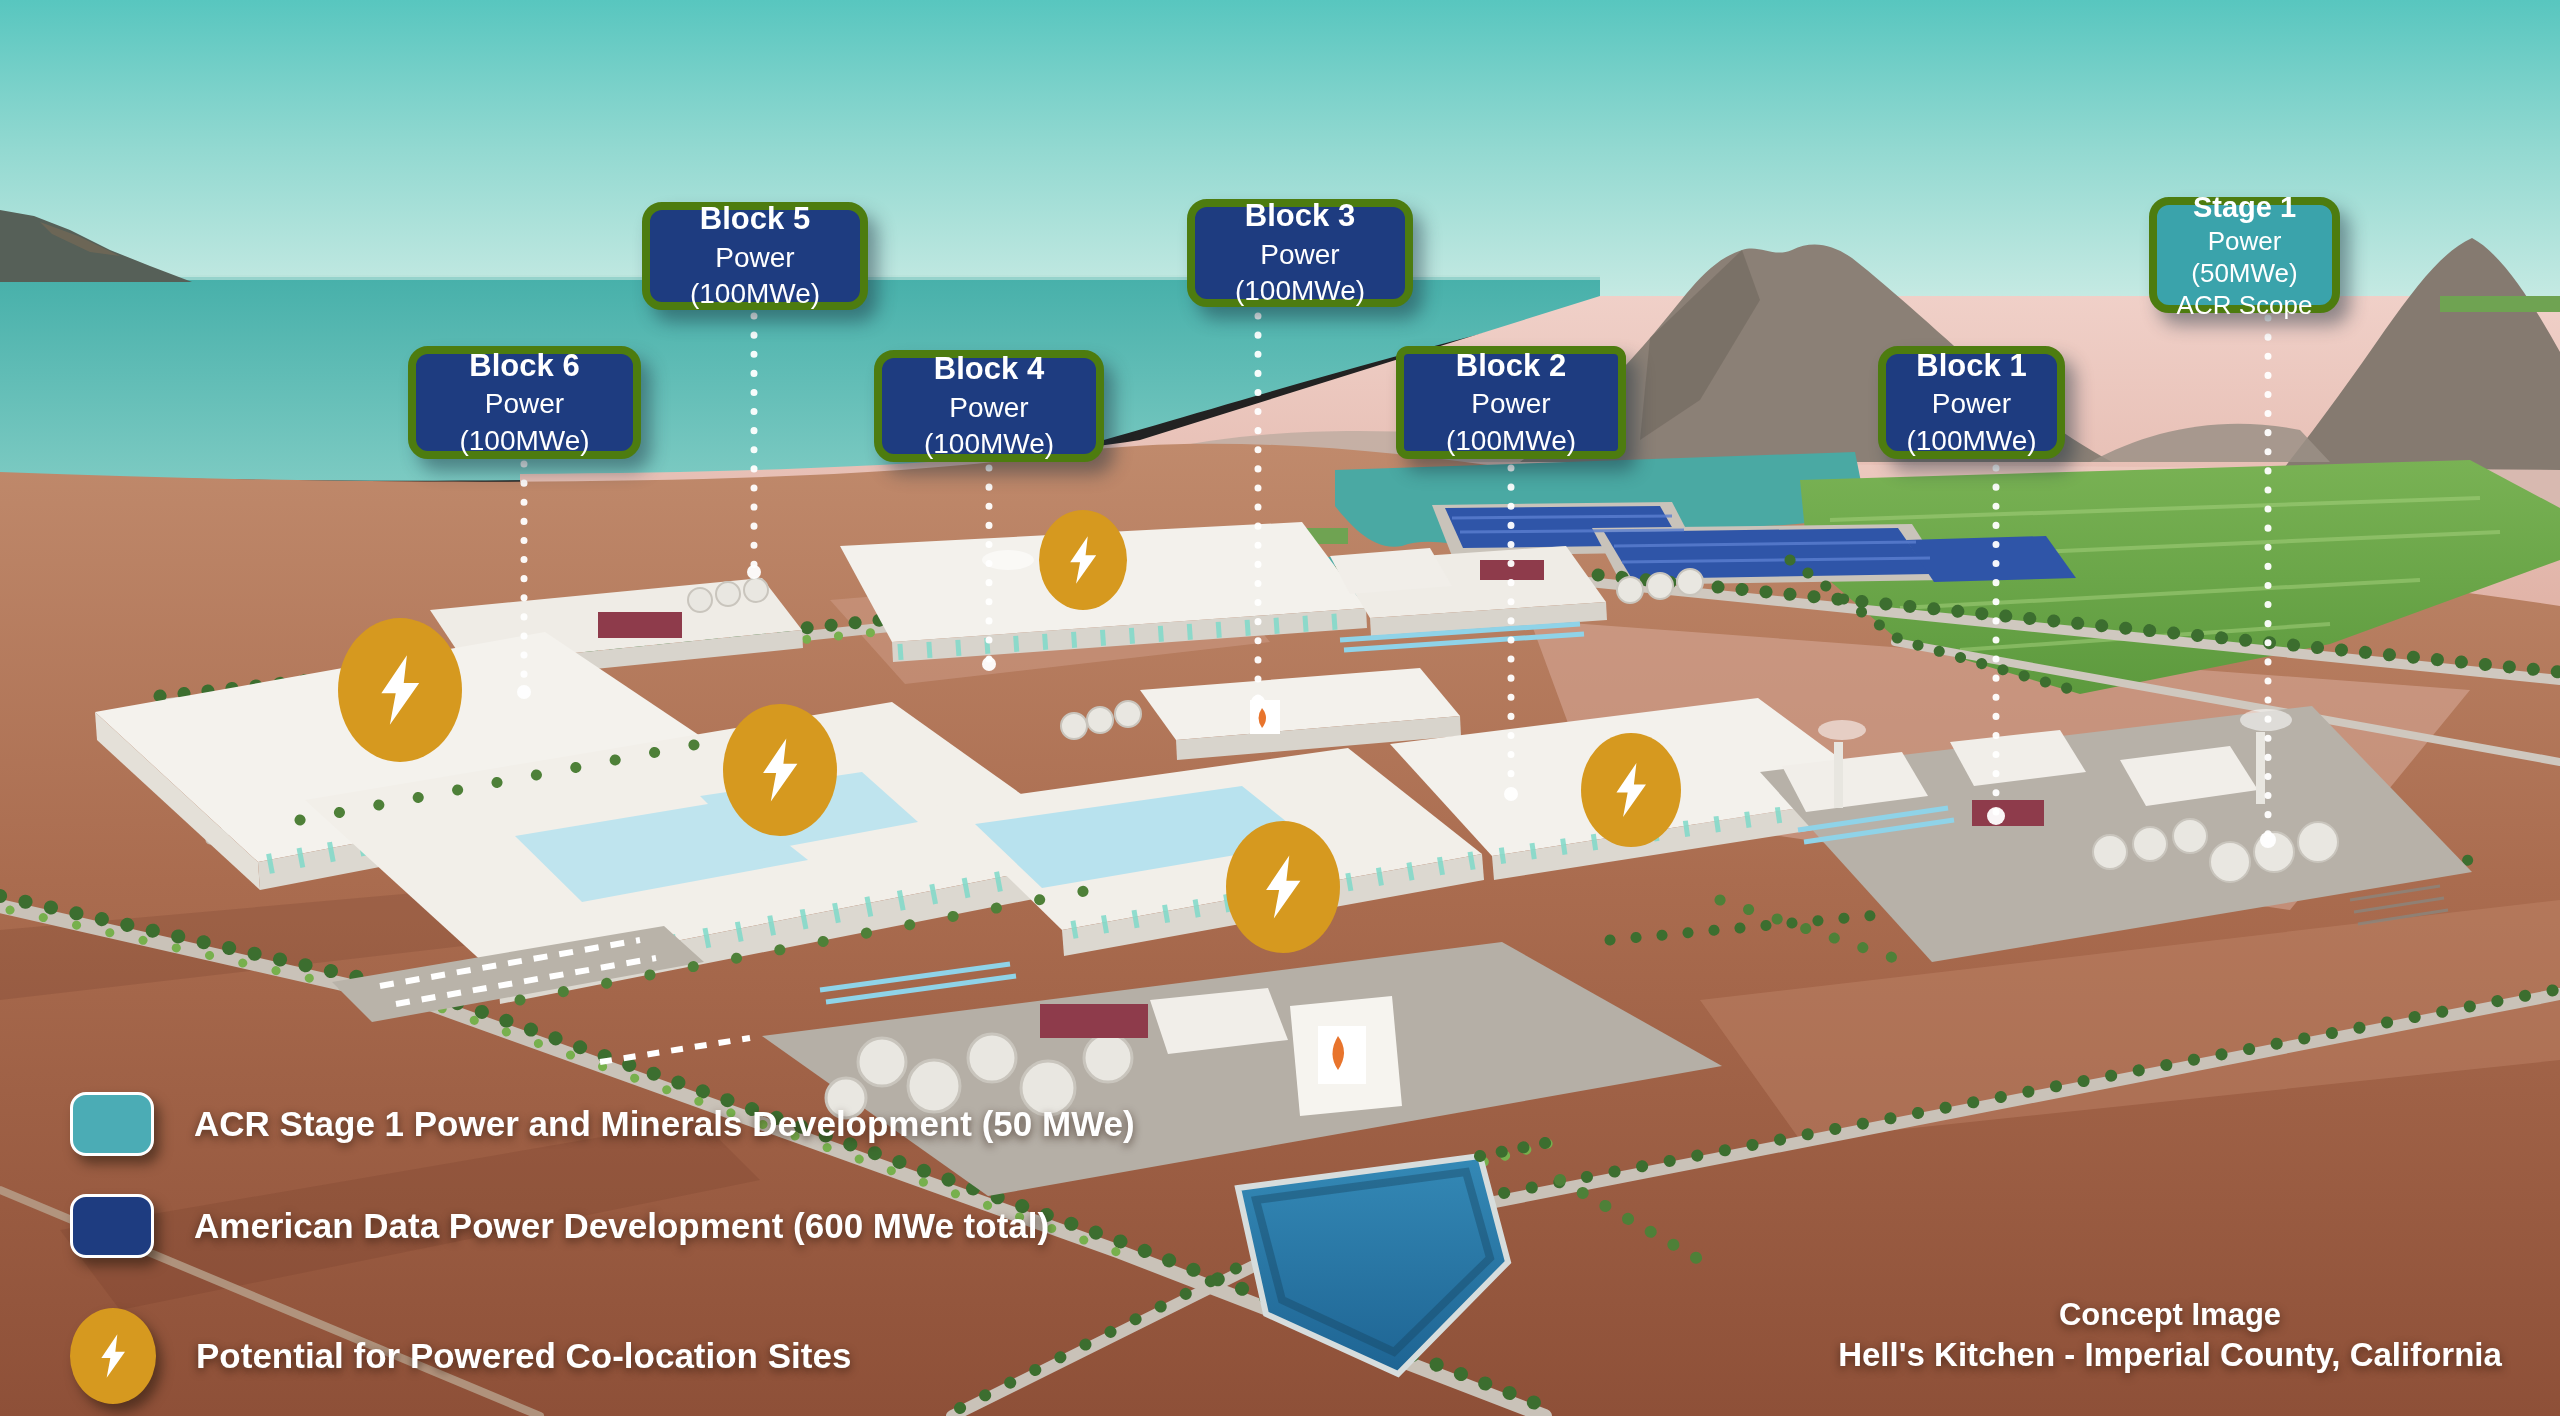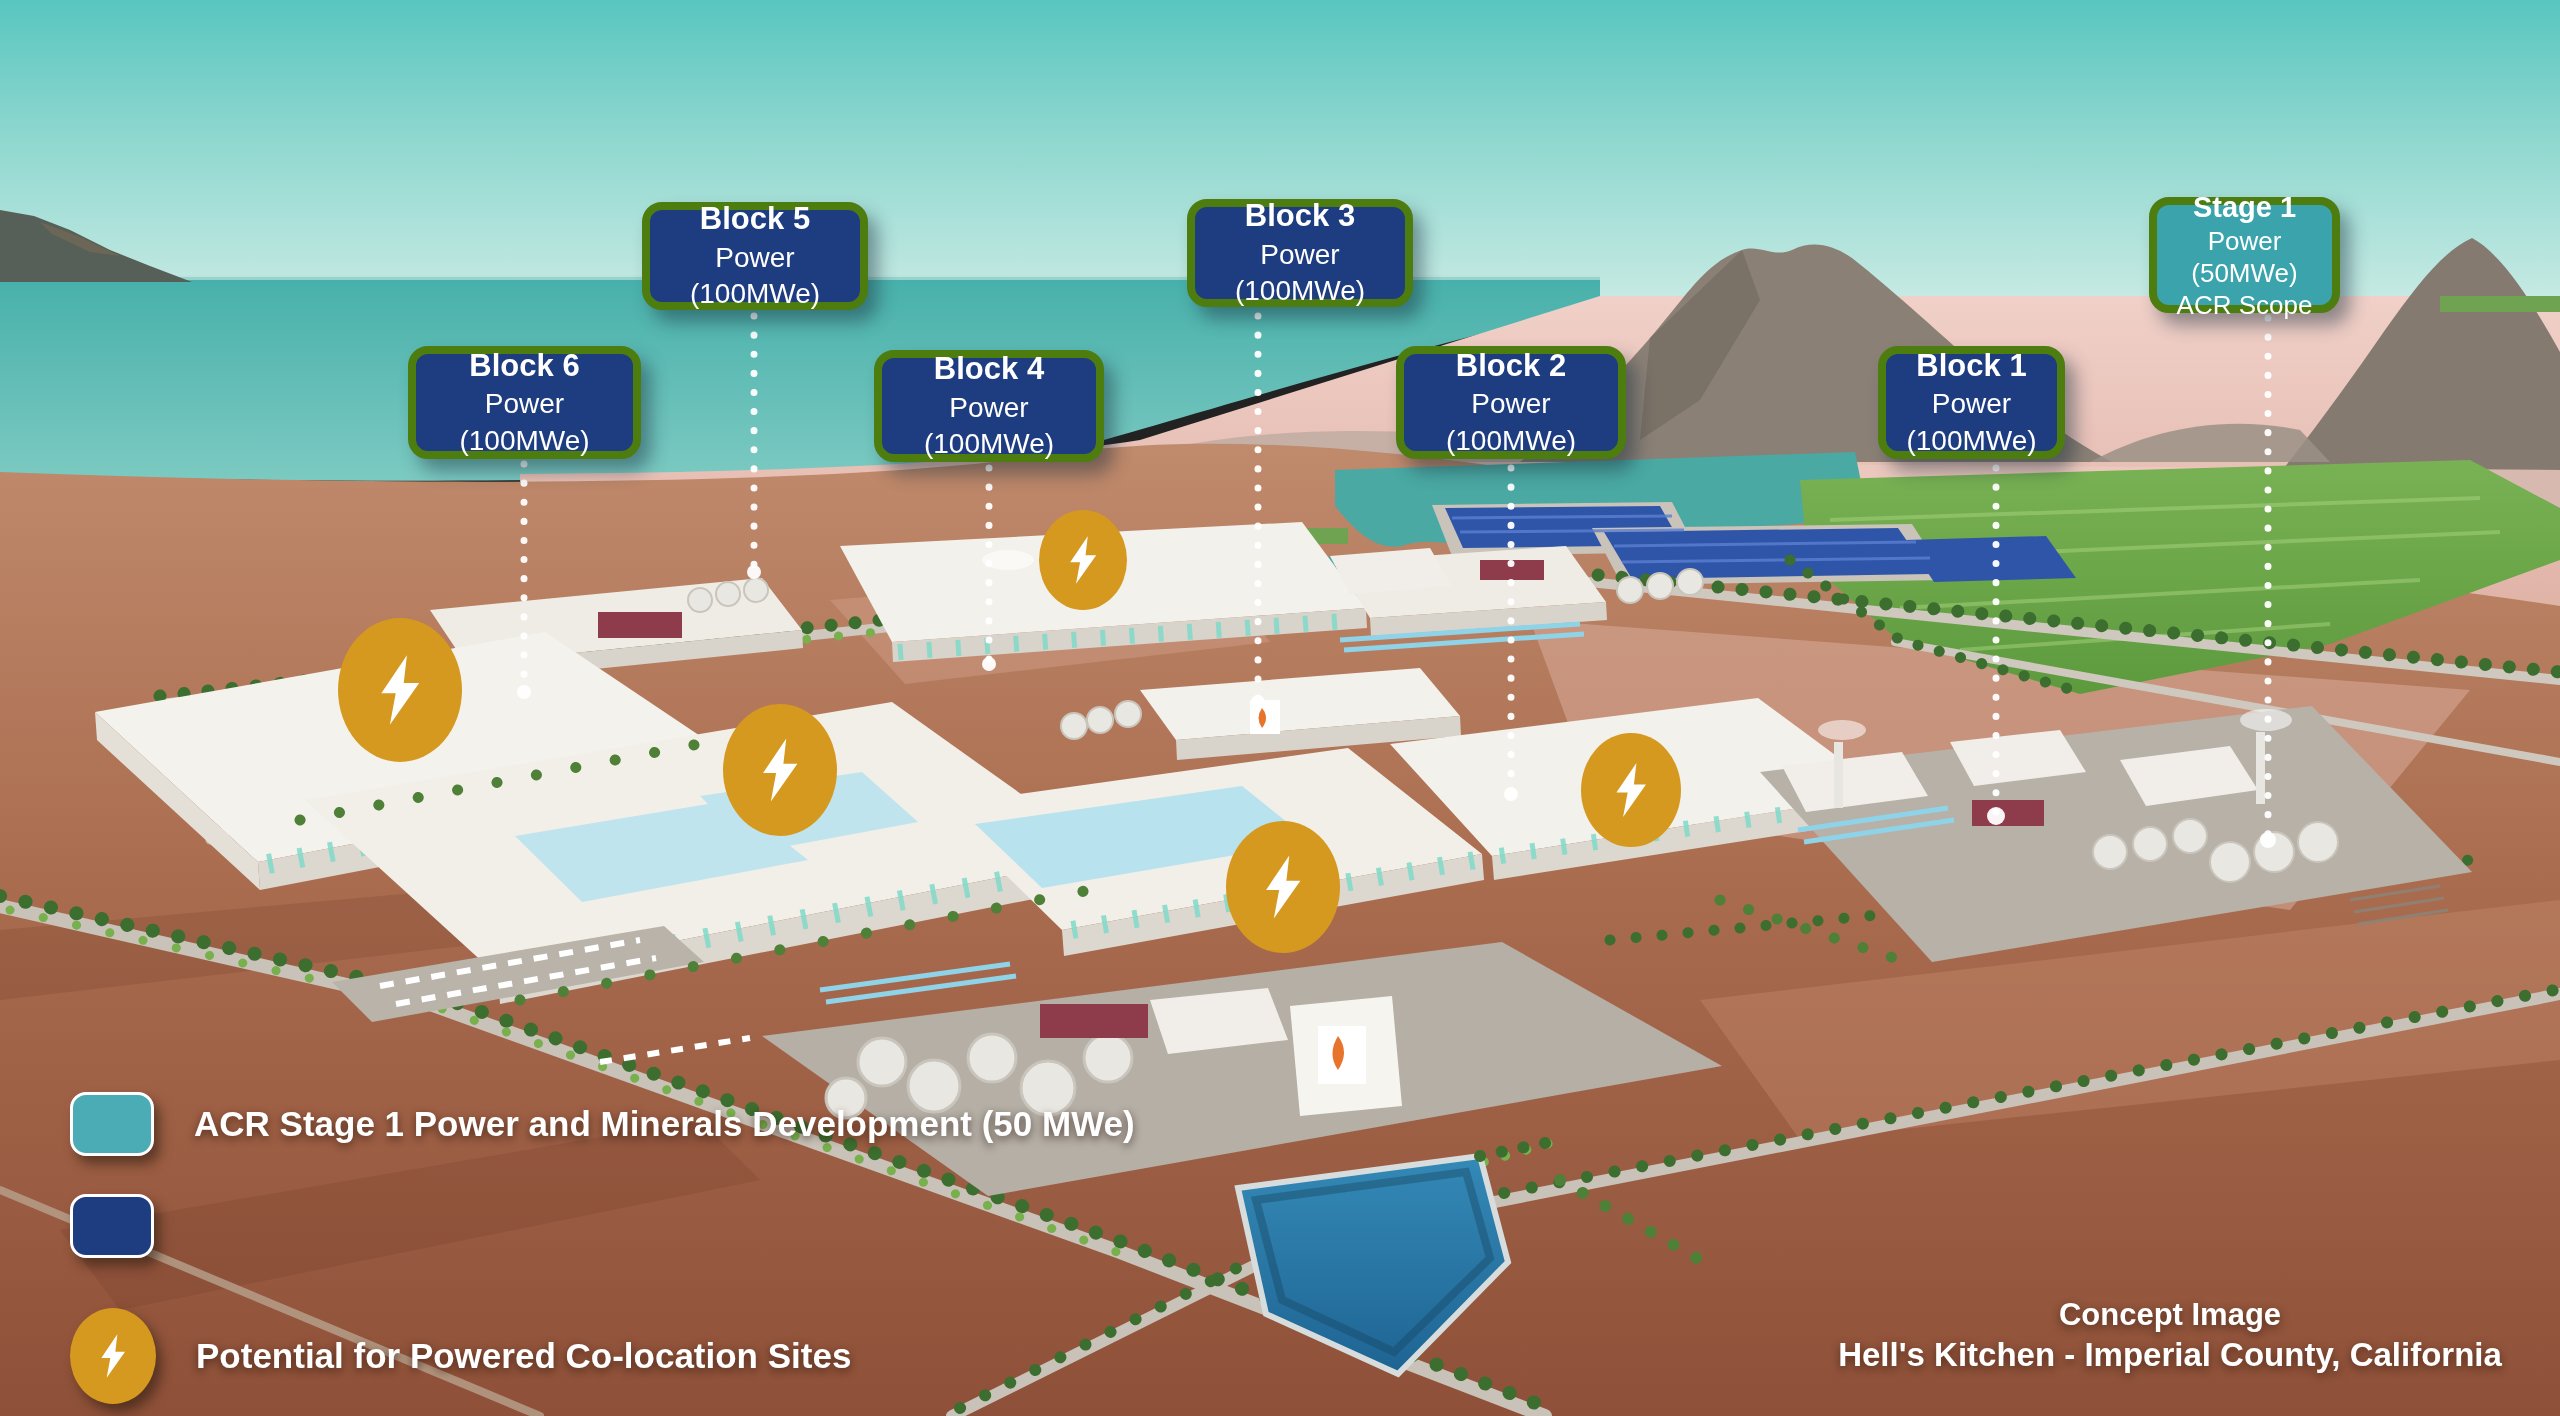--- a/index.html
+++ b/index.html
@@ -23,21 +23,21 @@
   .callout .s{font-size:28px;font-weight:400;}
   .callout.teal{background:#3aa3ab;}
   .callout.teal .t{font-size:29px;}
   .callout.teal .s{font-size:26px;line-height:1.22;}
 
   #cal-block5{left:642px;top:202px;width:226px;height:108px;}
   #cal-block3{left:1187px;top:199px;width:226px;height:108px;}
   #cal-stage1{left:2149px;top:197px;width:191px;height:116px;}
   #cal-block6{left:408px;top:346px;width:233px;height:113px;}
   #cal-block4{left:874px;top:350px;width:230px;height:112px;}
-  #cal-block2{left:1396px;top:346px;width:230px;height:113px;}
+  #cal-block2{left:1396px;top:346px;width:230px;height:113px;border-radius:12px;}
   #cal-block1{left:1878px;top:346px;width:187px;height:113px;}
 
   
   .legend-row{position:absolute;left:70px;display:flex;align-items:center;z-index:20;justify-content:flex-end;}
   #legend-row-1{top:1092px;}
   #legend-row-2{top:1194px;}
   #legend-row-3{top:1308px;}
   .swatch{
     width:78px;height:58px;border:3px solid #fff;border-radius:16px;
     box-shadow:6px 8px 12px rgba(30,20,10,.5);flex:0 0 auto;
@@ -383,20 +383,21 @@
     <div class="t">Block 1</div>
     <div class="s">Power (100MWe)</div>
   </div>
 
   <div class="legend-row" id="legend-row-1">
     <div class="swatch teal"></div>
     <div class="legend-text">ACR Stage 1 Power and Minerals Development (50 MWe)</div>
   </div>
   <div class="legend-row" id="legend-row-2">
     <div class="swatch navy"></div>
+    <div class="legend-text">American Data Power Development (600 MWe total)</div>
   </div>
   <div class="legend-row" id="legend-row-3">
     <div class="bolt-legend">
       <svg viewBox="0 0 24 28">
           <path d="M14.6 1 L5 15.2 h5.4 L8.2 27 L19.2 11.4 h-5.8 Z" fill="#ffffff"></path>
         </svg>
     </div>
     <div class="legend-text">Potential for Powered Co-location Sites</div>
   </div>
 

